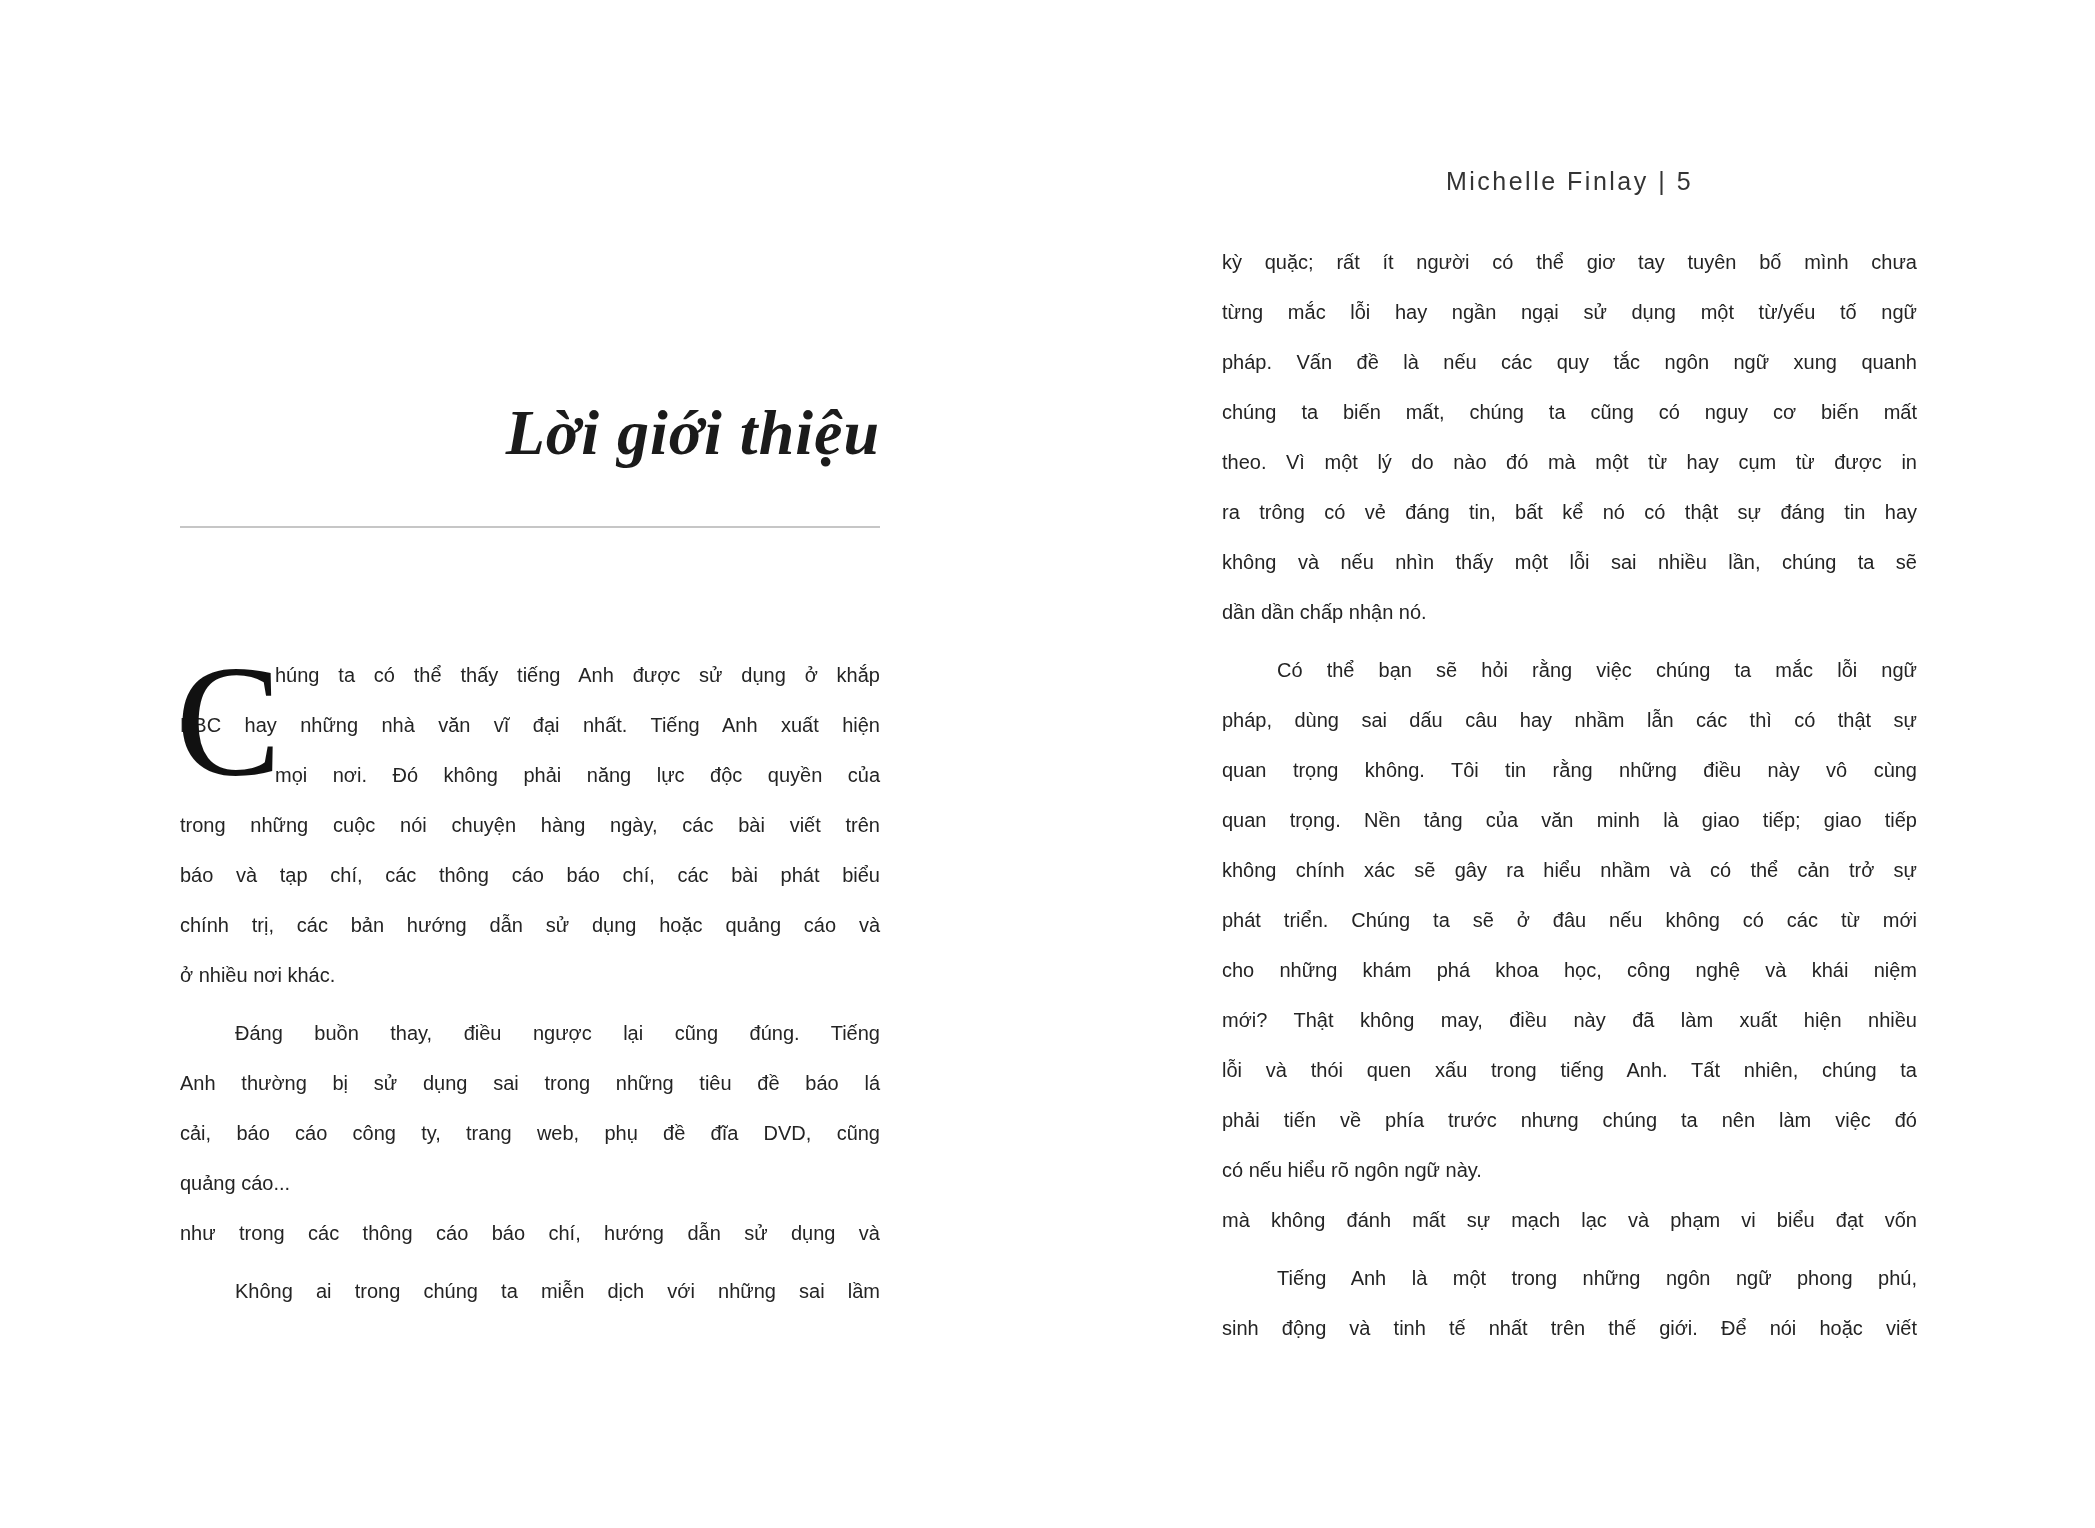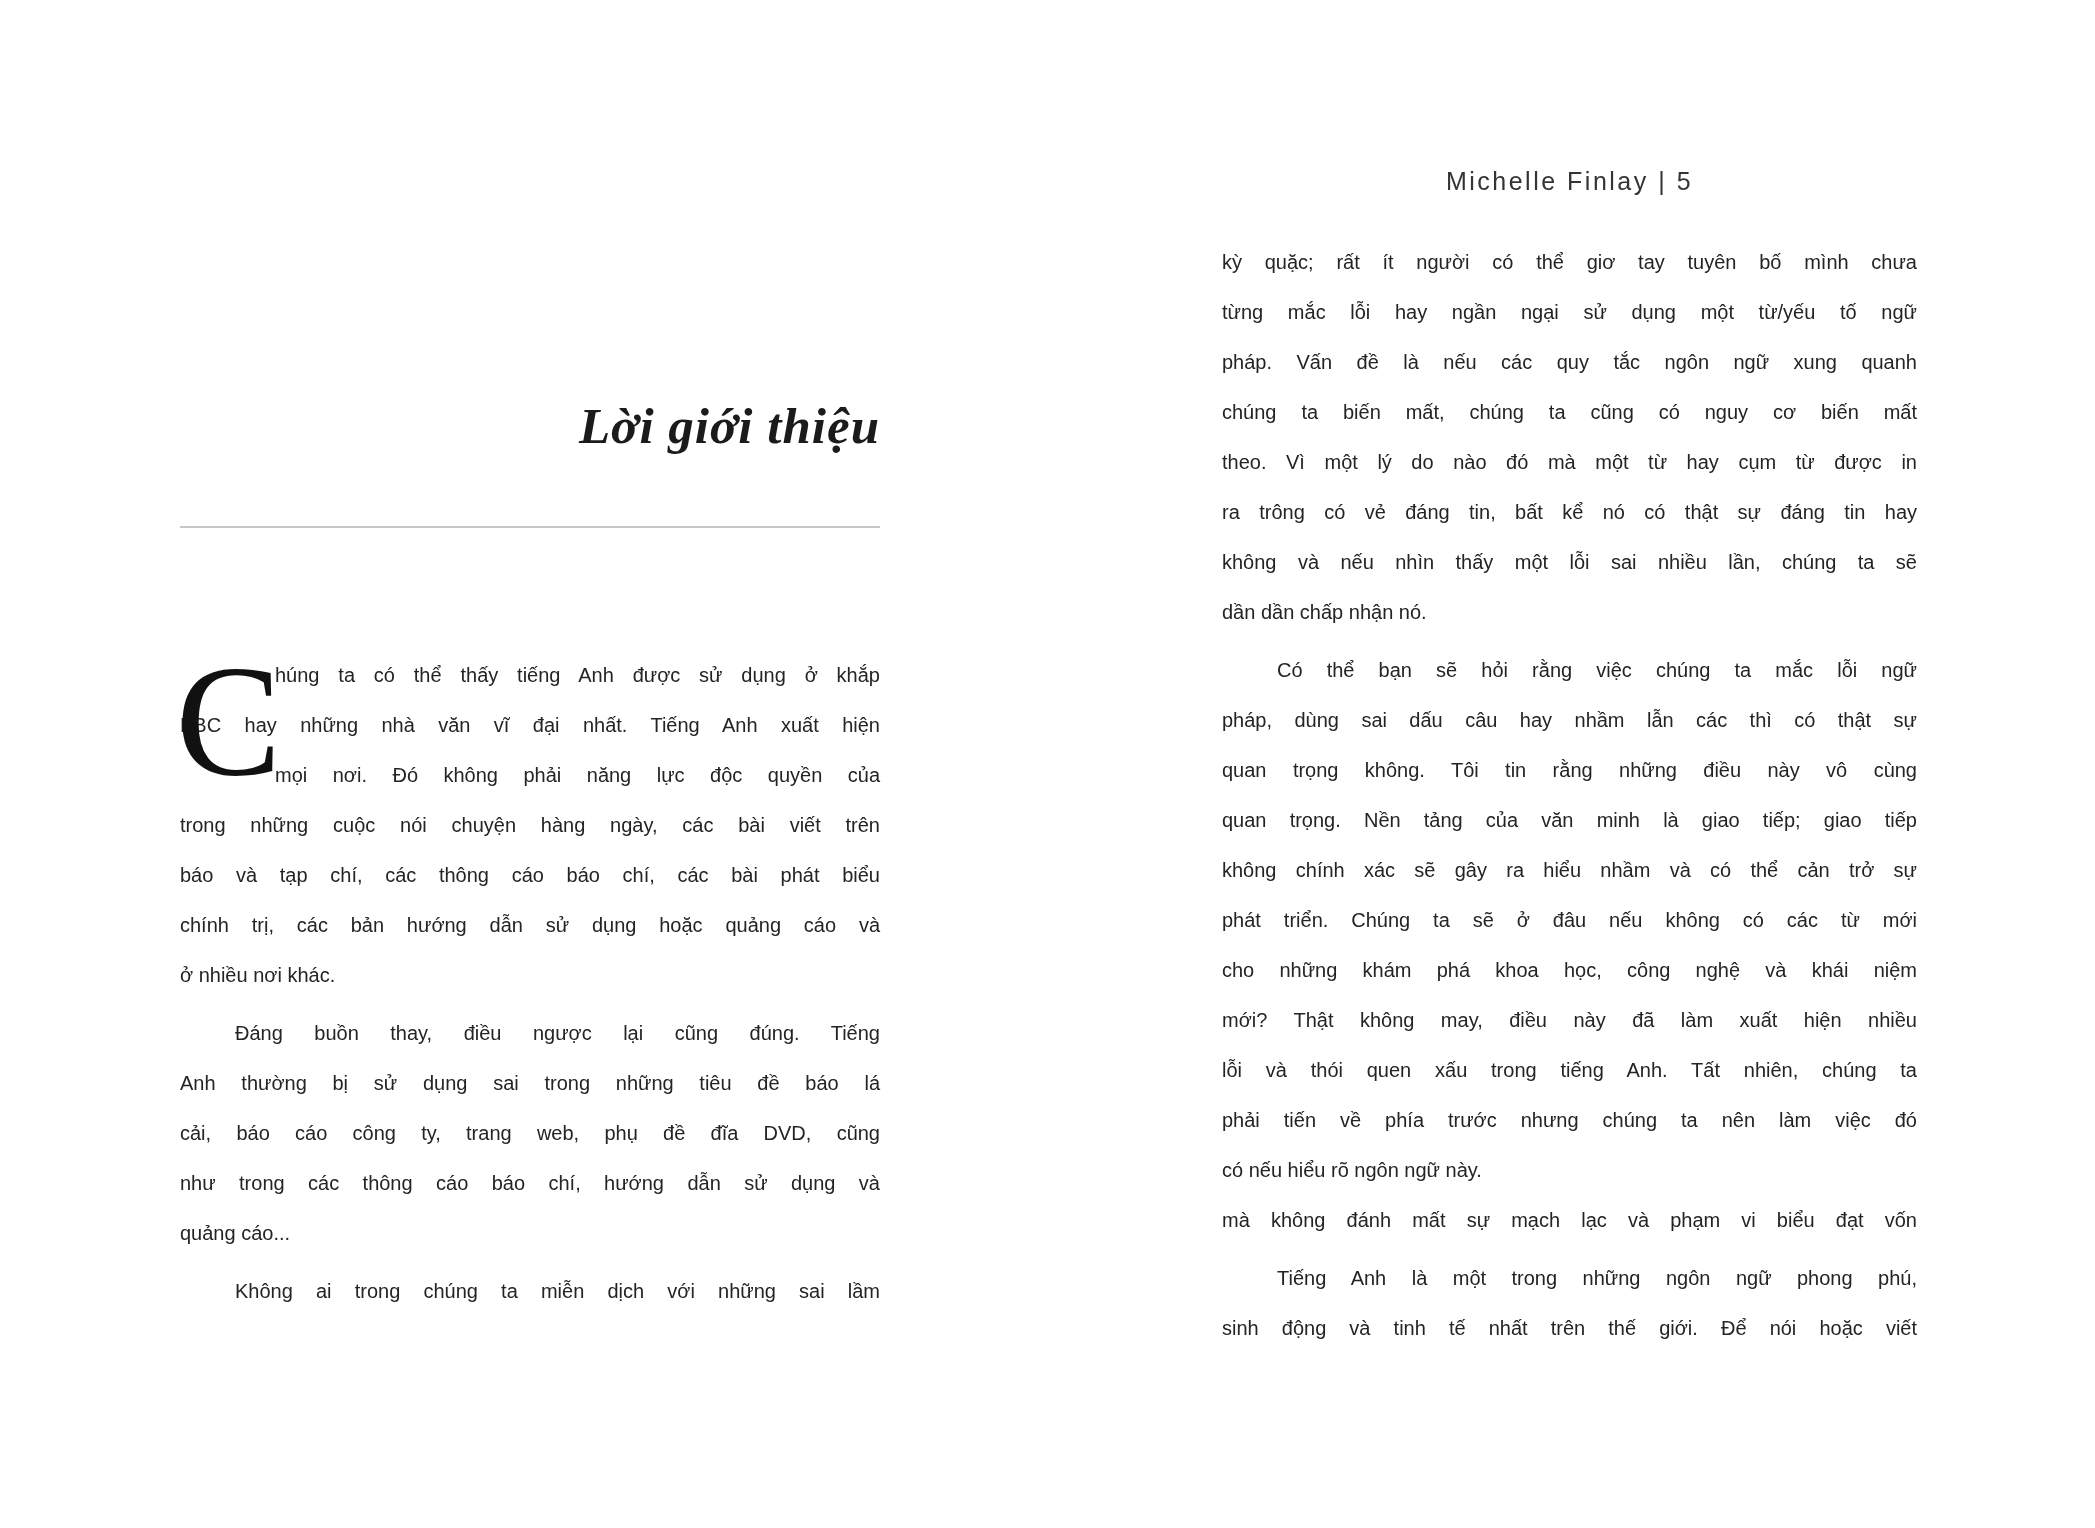--- a/index.html
+++ b/index.html
@@ -13,21 +13,21 @@
   }
   
   #left-page {
     position:absolute; left:180px; top:0; width:700px; height:1528px;
   }
   #chapter-title {
     position:absolute; top:398px; left:0; right:0;
     text-align:right;
     font-family:"Liberation Serif", serif;
     font-style:italic; font-weight:bold;
-    font-size:51px; line-height:1.1;
+    font-size:64px; line-height:1.1;
     color:#1b1b1b;
     letter-spacing:1px;
   }
   #title-rule {
     position:absolute; top:526px; left:0; width:100%;
     height:2px; background:#c6c6c6;
   }
   #left-body { position:absolute; top:650px; left:0; width:700px; }
   
   #right-page {
@@ -81,22 +81,22 @@
           <div class="line dropcap-offset">mọi nơi. Đó không phải năng lực độc quyền của</div>
           <div class="line">trong những cuộc nói chuyện hàng ngày, các bài viết trên</div>
           <div class="line">báo và tạp chí, các thông cáo báo chí, các bài phát biểu</div>
           <div class="line">chính trị, các bản hướng dẫn sử dụng hoặc quảng cáo và</div>
           <div class="line line-last">ở nhiều nơi khác.</div>
         </div>
         <div class="paragraph">
           <div class="line indent-first">Đáng buồn thay, điều ngược lại cũng đúng. Tiếng</div>
           <div class="line">Anh thường bị sử dụng sai trong những tiêu đề báo lá</div>
           <div class="line">cải, báo cáo công ty, trang web, phụ đề đĩa DVD, cũng</div>
+          <div class="line line-last">quảng cáo...</div>
           <div class="line">như trong các thông cáo báo chí, hướng dẫn sử dụng và</div>
-          <div class="line line-last">quảng cáo...</div>
         </div>
         <div class="paragraph">
           <div class="line indent-first">Không ai trong chúng ta miễn dịch với những sai lầm</div>
         </div>
       </div>
   </div>
 
   <div id="right-page">
     <div id="running-header">
       <span>Michelle Finlay</span>

